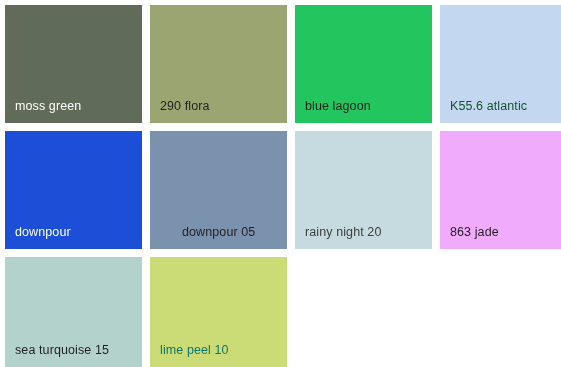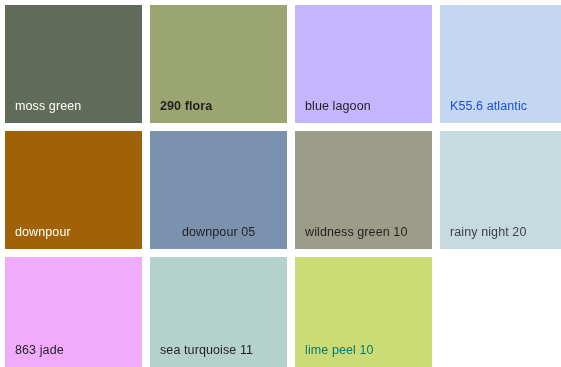--- a/index.html
+++ b/index.html
@@ -41,54 +41,51 @@
 </style>
 </head>
 <body style="background: rgb(255, 255, 255);">
 
 <div id="palette-grid">
 
   <div class="swatch" style="background-color: rgb(97, 107, 90);">
     <span class="swatch-label" style="color: rgb(255, 255, 255);">moss green</span>
   </div>
 
-  <div class="swatch" style="background-color: rgb(155, 165, 113); font-weight: bold;">
+  <div class="swatch" style="background-color: rgb(155, 165, 113);">
     <span class="swatch-label" style="color: rgb(35, 31, 32);">290 flora</span>
   </div>
 
-  <div class="swatch" style="background-color: #c4b5fd;">
+  <div class="swatch" style="background-color: #22c55e;">
     <span class="swatch-label" style="color: rgb(35, 31, 32);">blue lagoon</span>
   </div>
 
   <div class="swatch" style="background-color: rgb(195, 215, 240);">
-    <span class="swatch-label" style="color: #1d4ed8;">K55.6 atlantic</span>
+    <span class="swatch-label" style="color: #14532d;">K55.6 atlantic</span>
   </div>
 
-  <div class="swatch" style="background-color: #a16207;">
+  <div class="swatch" style="background-color: #1d4ed8;">
     <span class="swatch-label" style="color: rgb(255, 255, 255);">downpour</span>
   </div>
 
   <div class="swatch" style="background-color: rgb(123, 146, 174);">
     <span class="swatch-label" style="color: rgb(35, 31, 32); padding-left: 32px;">downpour 05</span>
   </div>
 
-  <div class="swatch" style="background-color: rgb(156, 157, 136);">
-    <span class="swatch-label" style="color: rgb(35, 31, 32);">wildness green 10</span>
-  </div>
 
   <div class="swatch" style="background-color: rgb(197, 219, 224);">
     <span class="swatch-label" style="color: #404040;">rainy night 20</span>
   </div>
 
   <div class="swatch" style="background-color: #f0abfc;">
     <span class="swatch-label" style="color: rgb(35, 31, 32);">863 jade</span>
   </div>
 
   <div class="swatch" style="background-color: rgb(180, 210, 204);">
-    <span class="swatch-label" style="color: rgb(35, 31, 32);">sea turquoise 11</span>
+    <span class="swatch-label" style="color: rgb(35, 31, 32);">sea turquoise 15</span>
   </div>
 
 
   <div class="swatch" style="background-color: rgb(203, 220, 118);">
     <span class="swatch-label" style="color: #0f766e;">lime peel 10</span>
   </div>
 
 </div>
 
 </body></html>

